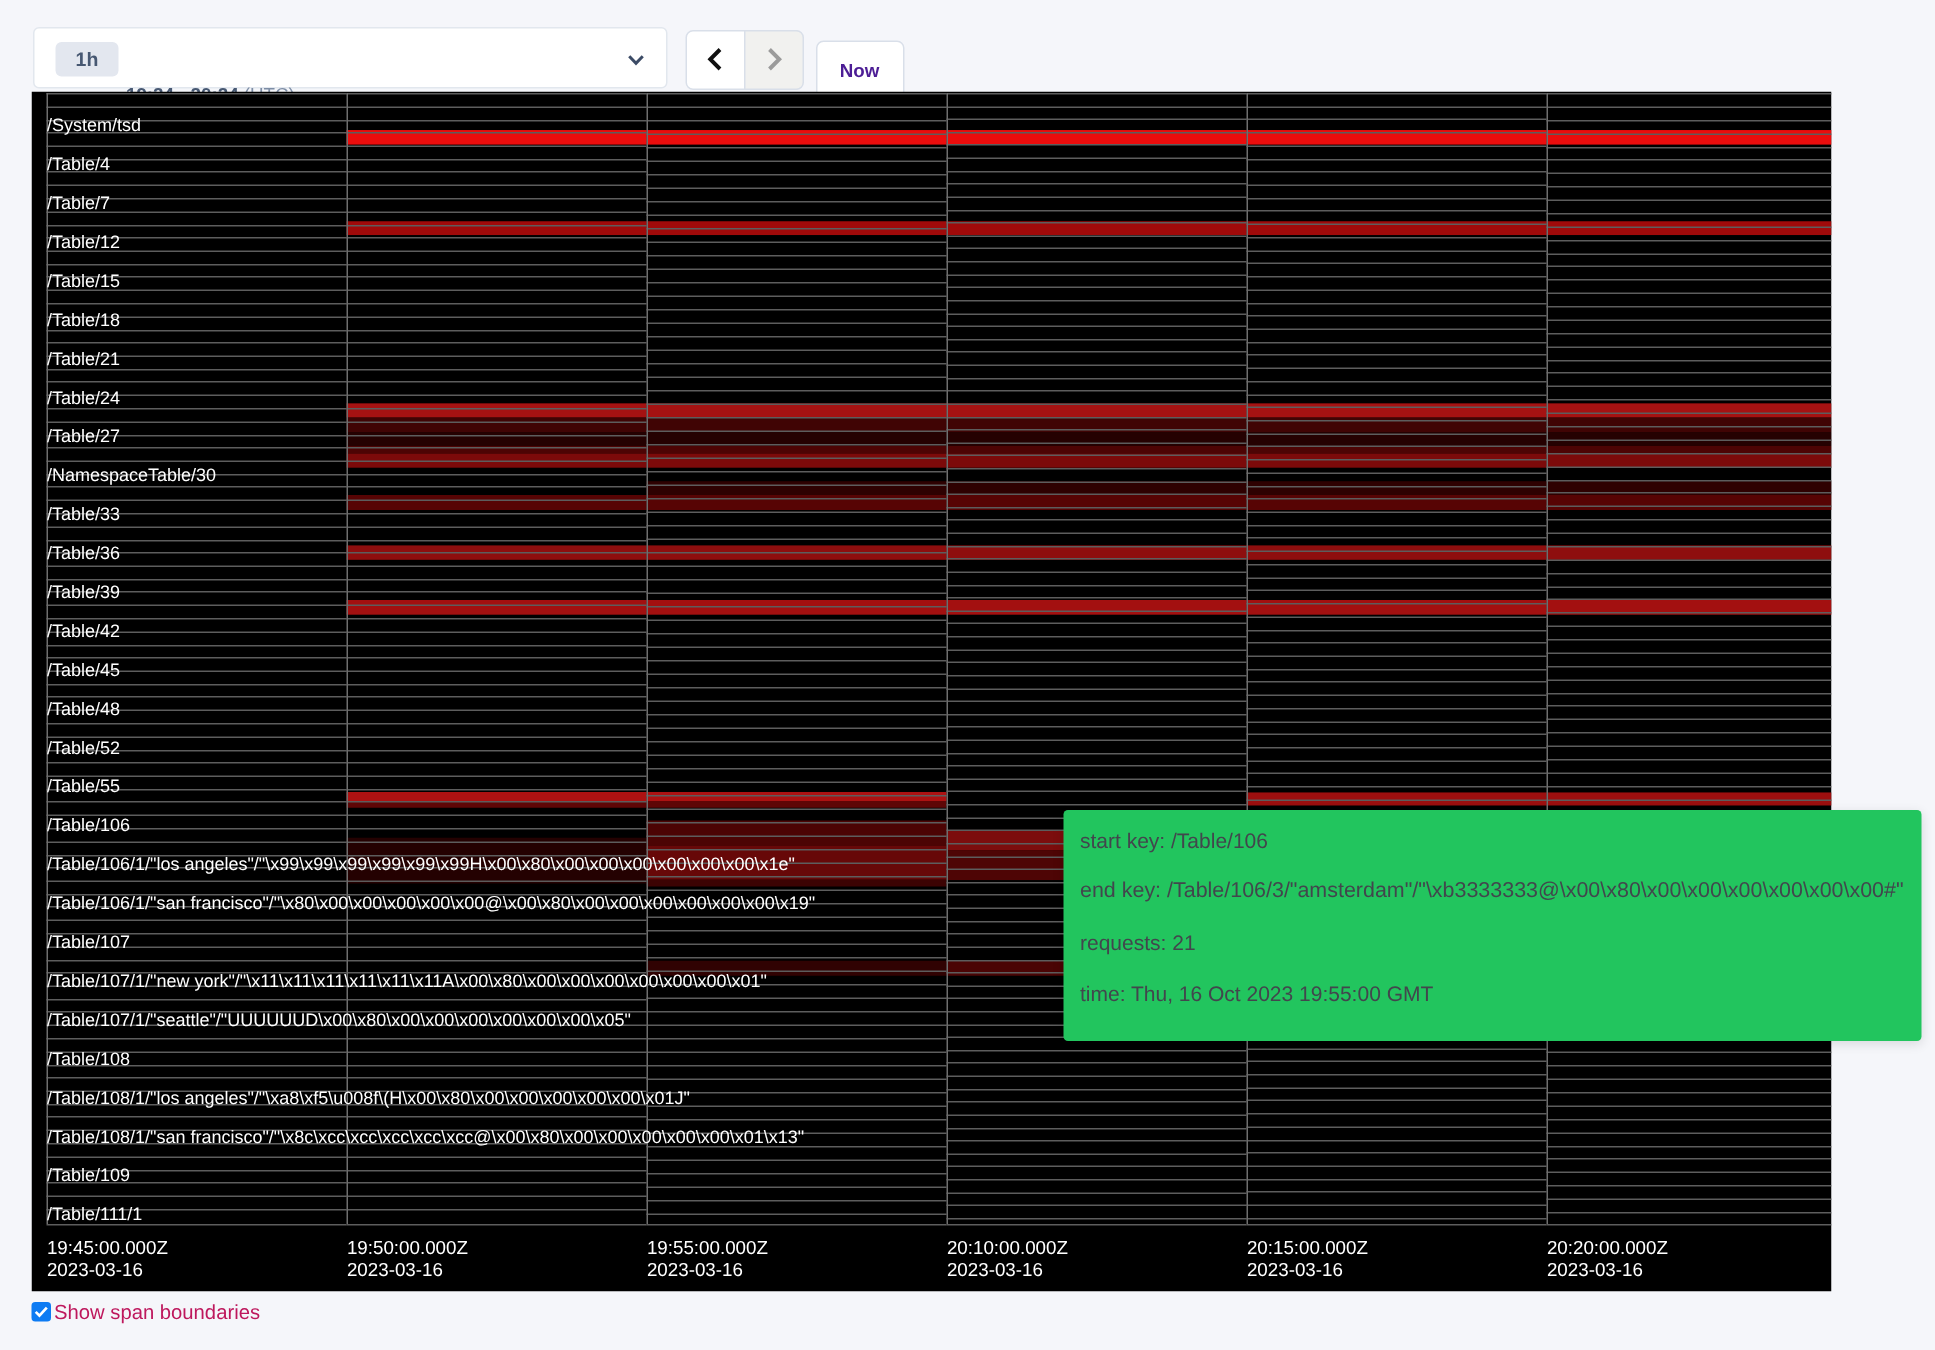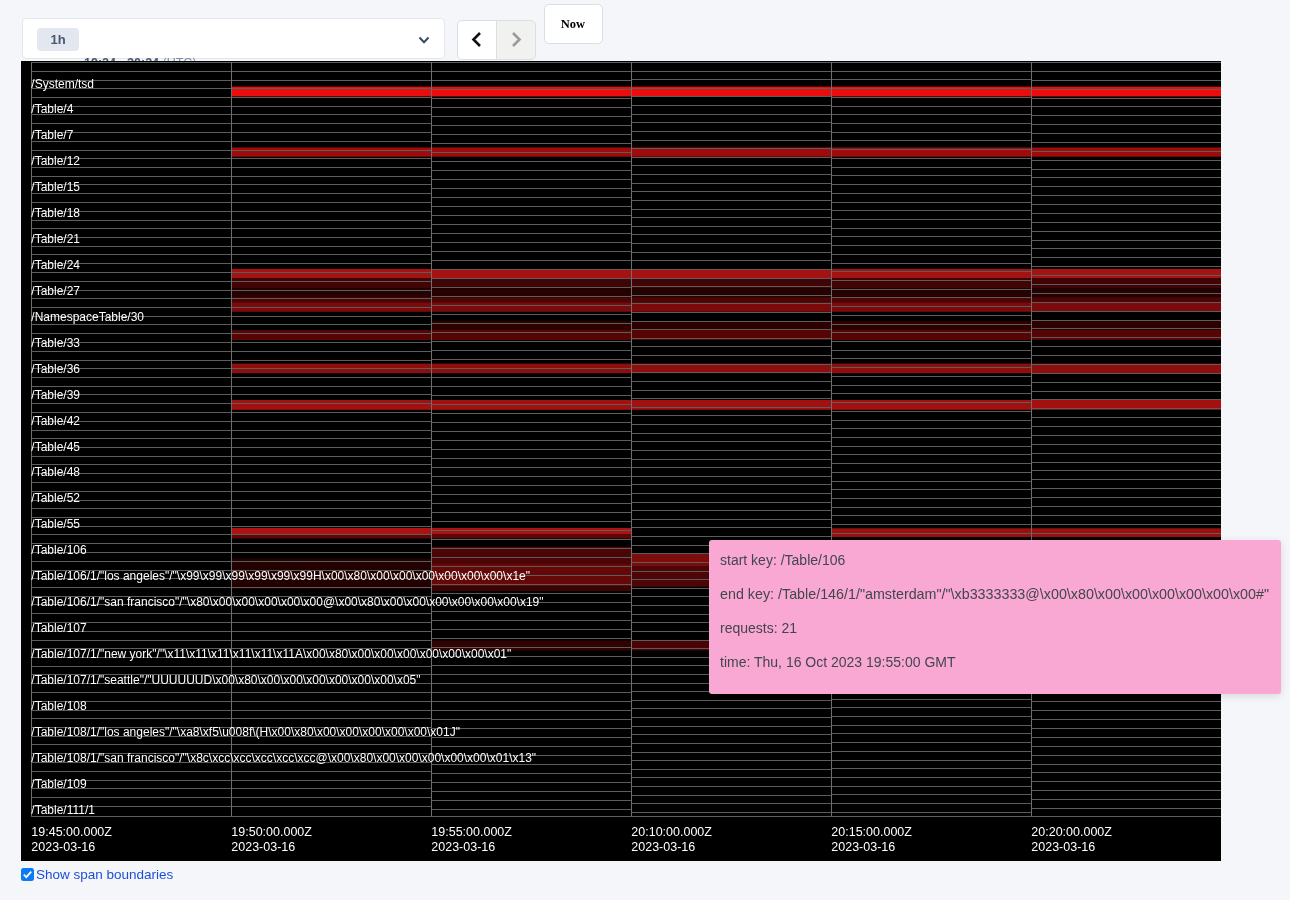--- a/index.html
+++ b/index.html
@@ -18,21 +18,21 @@
 
 <div class="abs" style="left:457px;top:19.5px;width:76px;height:38px;background:#fff;border:1px solid #d9dfe9;border-radius:5px;"></div>
 <div class="abs" style="left:496px;top:19.5px;width:38px;height:38px;background:#f1f1ef;border:1px solid #d9dfe9;border-radius:0 5px 5px 0;"></div>
 <svg class="abs" style="left:469px;top:31px;" width="16" height="17" viewBox="0 0 16 17">
     <polyline points="11,2 4.5,8.5 11,15" fill="none" stroke="#111" stroke-width="2.6"></polyline>
   </svg>
 <svg class="abs" style="left:508px;top:31px;" width="16" height="17" viewBox="0 0 16 17">
     <polyline points="5,2 11.5,8.5 5,15" fill="none" stroke="#9b9b9b" stroke-width="2.6"></polyline>
   </svg>
 
-<div class="abs" style="left:543.5px;top:4px;width:57px;height:38px;background:#fff;border:1px solid #d9dfe9;border-radius:5px;text-align:center;line-height:38px;font-size:12.5px;font-weight:bold;color:#000000;font-family:Liberation Serif, serif;">Now</div>
+<div class="abs" style="left:543.5px;top:27px;width:57px;height:38px;background:#fff;border:1px solid #d9dfe9;border-radius:5px;text-align:center;line-height:38px;font-size:12.5px;font-weight:bold;color:#4c1d95;">Now</div>
 
 <svg class="abs" style="left:21px;top:61px;" width="1200" height="800" viewBox="0 0 1200 800">
 <rect x="0" y="0" width="1200" height="800" fill="#000"></rect>
 <rect x="210" y="25.7" width="200" height="9.7" fill="#eb0d0d"></rect>
 <rect x="410" y="25.7" width="200" height="9.7" fill="#eb0d0d"></rect>
 <rect x="610" y="25.7" width="200" height="9.7" fill="#eb0d0d"></rect>
 <rect x="810" y="25.7" width="200" height="9.7" fill="#eb0d0d"></rect>
 <rect x="1010" y="25.7" width="190" height="9.7" fill="#eb0d0d"></rect>
 <rect x="210" y="86.5" width="200" height="9.2" fill="#a00a0a"></rect>
 <rect x="410" y="86.5" width="200" height="9.2" fill="#a00a0a"></rect>
@@ -145,24 +145,24 @@
 <text x="410.3" y="775.3" fill="#fff" font-size="12.5">19:55:00.000Z</text>
 <text x="410.3" y="789.8" fill="#fff" font-size="12.5">2023-03-16</text>
 <text x="610.3" y="775.3" fill="#fff" font-size="12.5">20:10:00.000Z</text>
 <text x="610.3" y="789.8" fill="#fff" font-size="12.5">2023-03-16</text>
 <text x="810.3" y="775.3" fill="#fff" font-size="12.5">20:15:00.000Z</text>
 <text x="810.3" y="789.8" fill="#fff" font-size="12.5">2023-03-16</text>
 <text x="1010.3" y="775.3" fill="#fff" font-size="12.5">20:20:00.000Z</text>
 <text x="1010.3" y="789.8" fill="#fff" font-size="12.5">2023-03-16</text>
 </svg>
 
-<div class="abs" style="left:709px;top:539.5px;width:572px;height:154px;background:#f9a8d4;border-radius:3px;box-shadow:0 2px 8px rgba(0,0,0,0.12);font-size:14px;color:#42464d;">
+<div class="abs" style="left:709px;top:539.5px;width:572px;height:154px;background:#22c55e;border-radius:3px;box-shadow:0 2px 8px rgba(0,0,0,0.12);font-size:14px;color:#42464d;">
 <div style="position:absolute;left:11px;top:12.0px;height:17px;line-height:17px;">start key: /Table/106</div>
-<div style="position:absolute;left:11px;top:46.0px;height:17px;line-height:17px;font-size:14.3px;">end key: /Table/146/1/"amsterdam"/"\xb3333333@\x00\x80\x00\x00\x00\x00\x00\x00#"</div>
+<div style="position:absolute;left:11px;top:46.0px;height:17px;line-height:17px;font-size:14.3px;">end key: /Table/106/3/"amsterdam"/"\xb3333333@\x00\x80\x00\x00\x00\x00\x00\x00#"</div>
 <div style="position:absolute;left:11px;top:80.0px;height:17px;line-height:17px;">requests: 21</div>
 <div style="position:absolute;left:11px;top:114.0px;height:17px;line-height:17px;">time: Thu, 16 Oct 2023 19:55:00 GMT</div>
 </div>
 
 <div class="abs" style="left:21.3px;top:868.4px;width:12.7px;height:12.2px;background:#0d7bf3;border-radius:2.5px;"></div>
 <svg class="abs" style="left:21.3px;top:868.4px;" width="13" height="13" viewBox="0 0 13 13">
     <polyline points="2.8,6.6 5.3,9.1 10.2,3.7" fill="none" stroke="#fff" stroke-width="1.8"></polyline>
   </svg>
-<div class="abs" style="left:36px;top:867px;height:15px;line-height:15px;font-size:13.5px;color:#1d4ed8;">Show span boundaries</div>
+<div class="abs" style="left:36px;top:867px;height:15px;line-height:15px;font-size:13.5px;color:#be185d;">Show span boundaries</div>
 
 </body></html>

